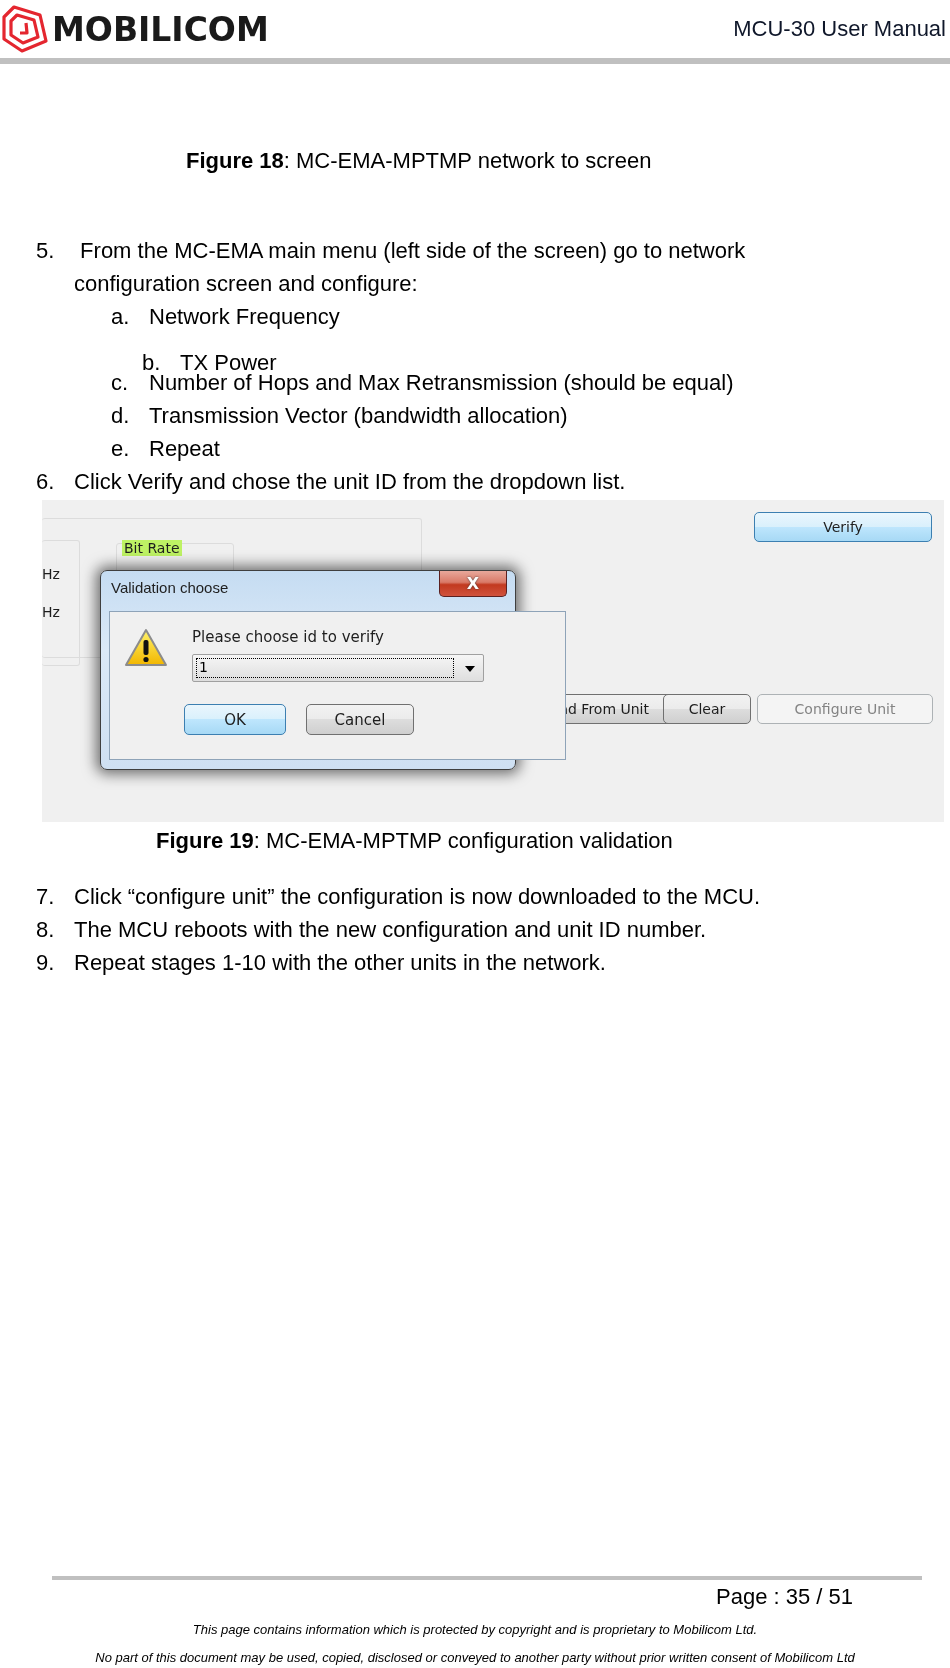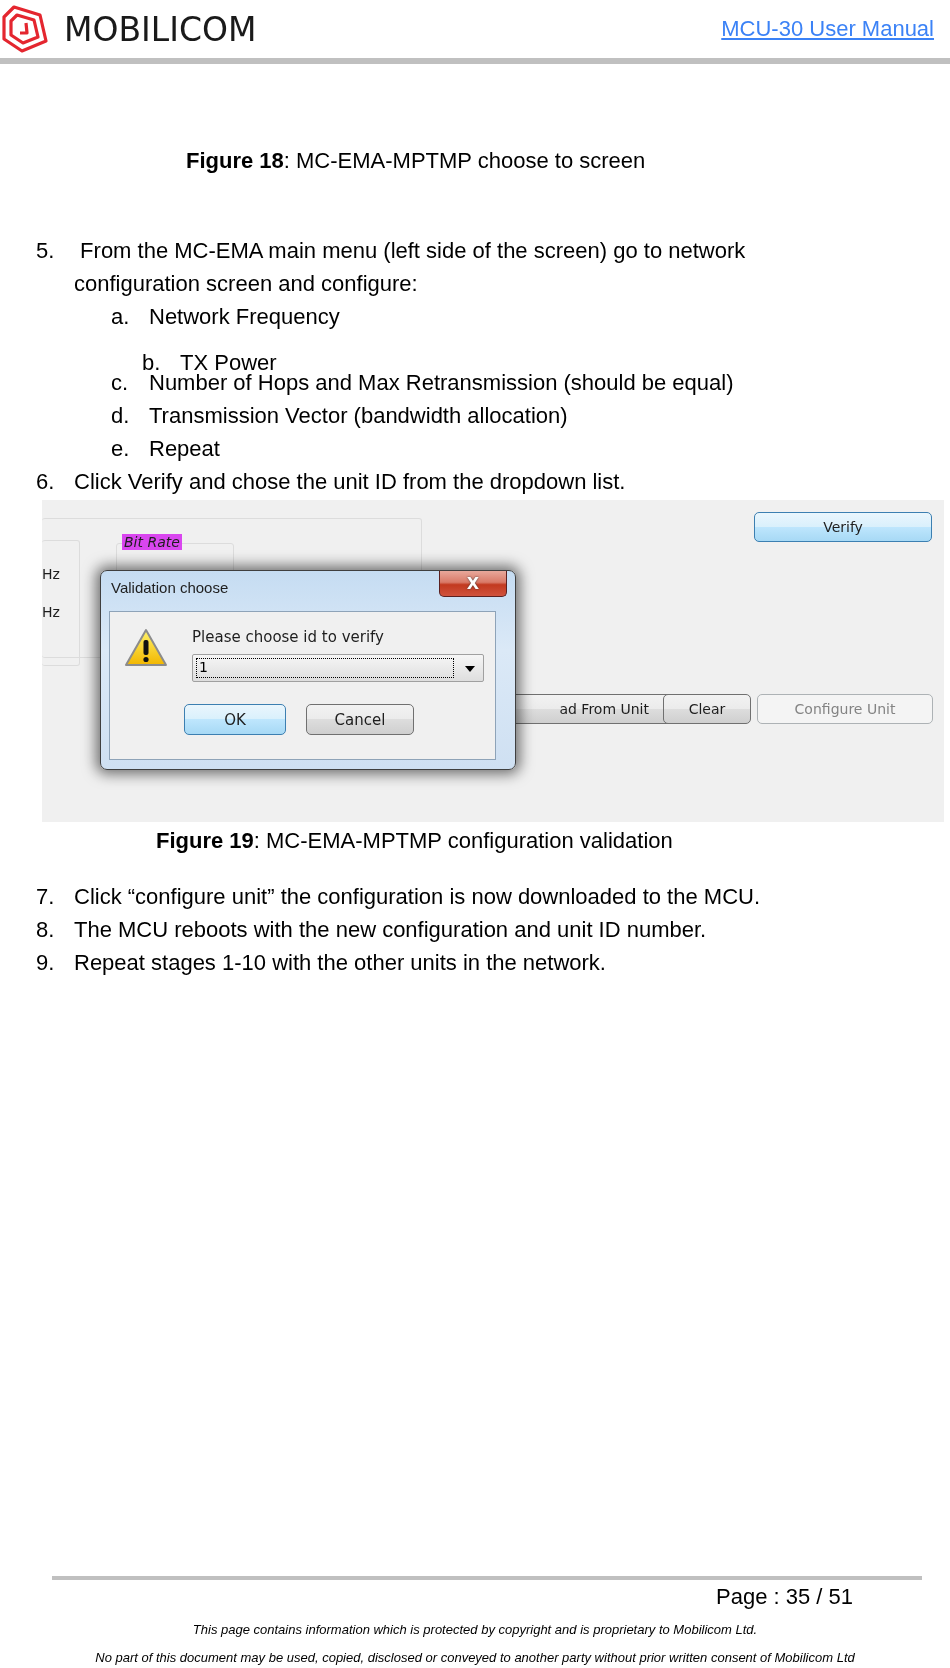--- a/index.html
+++ b/index.html
@@ -3,56 +3,56 @@
 <meta charset="utf-8">
 <style>
   * { box-sizing: border-box; margin: 0; padding: 0; }
   html, body { width: 950px; height: 1668px; background: #ffffff; overflow: hidden; }
   body { position: relative; font-family: "Liberation Sans", sans-serif; color: #000; }
 
   
   .header { position: absolute; left: 0; top: 0; width: 950px; height: 64px; }
   .logo { position: absolute; left: 0; top: 2px; width: 285px; height: 54px; display: flex; align-items: center; }
   .logo-mark { width: 50px; height: 52px; position: relative; }
-  .logo-text { font-family: "DejaVu Sans", sans-serif; font-weight: normal; font-size: 33px; letter-spacing: 0px; color: #1a1a1a; margin-left: 14px; transform: scaleX(1.0); }
-  .header-title { position: absolute; right: 16px; top: 16px; font-size: 22px; color: #3b82f6; text-decoration: underline; }
+  .logo-text { font-family: "DejaVu Sans", sans-serif; font-weight: bold; font-size: 33px; letter-spacing: 0px; color: #1a1a1a; margin-left: 2px; transform: scaleX(1.0); }
+  .header-title { position: absolute; right: 4px; top: 16px; font-size: 22px; color: #0f172a; }
   .header-rule { position: absolute; left: 0; top: 58px; width: 950px; height: 6px; background: #c0c0c0; }
 
   
   .caption { position: absolute; font-size: 22px; white-space: nowrap; }
   .caption b { font-weight: bold; }
   .para { position: absolute; font-size: 22px; white-space: nowrap; line-height: 33px; }
   .num { display: inline-block; }
 
   
   .figure { position: absolute; left: 42px; top: 500px; width: 902px; height: 322px; background: #f0f0f0; overflow: hidden; }
   .group-outer { position: absolute; left: 0px; top: 18px; width: 380px; height: 140px; border: 1px solid #dcdcdc; border-left: none; border-radius: 3px; }
   .group-left { position: absolute; left: 0px; top: 40px; width: 38px; height: 126px; border: 1px solid #dcdcdc; border-left: none; border-radius: 3px; }
   .hz { position: absolute; left: 0px; font-family: "DejaVu Sans", sans-serif; font-size: 14px; color: #1e1e1e; }
   .bitrate-box { position: absolute; left: 74px; top: 43px; width: 118px; height: 60px; border: 1px solid #dcdcdc; border-radius: 3px; }
-  .bitrate-label { position: absolute; left: 80px; top: 34px; background: #d946ef; padding: 0 2px; font-family: "DejaVu Sans", sans-serif; font-size: 14px; color: #1e1e1e; font-style: italic; }
+  .bitrate-label { position: absolute; left: 80px; top: 40px; background: #bef264; padding: 0 2px; font-family: "DejaVu Sans", sans-serif; font-size: 14px; color: #1e1e1e; }
 
   .winbtn { position: absolute; height: 30px; border: 1px solid #707070; border-radius: 5px;
             background: linear-gradient(#f2f2f2 0%, #ebebeb 49%, #dddddd 50%, #cfcfcf 100%);
             font-family: "DejaVu Sans", sans-serif; font-size: 14px; color: #1e1e1e;
             display: flex; align-items: center; justify-content: center; }
   .winbtn.blue { border-color: #3c7fb1; background: linear-gradient(#eaf6fd 0%, #d9f0fc 49%, #bee6fd 50%, #a7d9f5 100%); }
   .winbtn.disabled { border-color: #adb2b5; background: #f4f4f4; color: #838383; }
 
   
   .dialog { position: absolute; left: 58px; top: 70px; width: 416px; height: 200px;
             border-radius: 7px; border: 1px solid #3f3f3f;
             background: linear-gradient(180deg, #c5dcf2 0%, #dbe9f7 40%, #cfe0f2 100%);
             box-shadow: 0 0 14px 4px rgba(0,0,0,0.55); }
   .dialog-title { position: absolute; left: 10px; top: 8px; font-family: Liberation Sans, sans-serif; font-size: 15px; color: #1e1e1e; }
   .dialog-close { position: absolute; right: 8px; top: 0px; width: 68px; height: 26px; border: 1px solid #5b2020; border-top: none;
                   border-radius: 0 0 5px 5px; background: linear-gradient(#e8a89b 0%, #d97a68 45%, #c2391f 55%, #d0533d 100%);
                   display: flex; align-items: center; justify-content: center; }
   .dialog-close span { color: #fff; font-family: "DejaVu Sans", sans-serif; font-weight: bold; font-size: 16px; text-shadow: 0 0 2px #333; }
-  .dialog-body { position: absolute; left: 8px; top: 40px; width: 387px; height: 149px; background: #f0f0f0; border: 1px solid #8ea3b8; }
+  .dialog-body { position: absolute; left: 8px; top: 40px; width: 457px; height: 149px; background: #f0f0f0; border: 1px solid #8ea3b8; }
   .warn-icon { position: absolute; left: 14px; top: 16px; width: 44px; height: 40px; }
   .dialog-msg { position: absolute; left: 82px; top: 16px; font-family: "DejaVu Sans", sans-serif; font-size: 15px; color: #1e1e1e; }
   .combo { position: absolute; left: 82px; top: 42px; width: 292px; height: 28px; border: 1px solid #a0a0a0; border-radius: 2px;
            background: linear-gradient(#f6f6f6, #dedede); }
   .combo-focus { position: absolute; left: 3px; top: 3px; width: 258px; height: 20px; border: 1px dotted #000; }
   .combo-value { position: absolute; left: 6px; top: 4px; font-family: "DejaVu Sans", sans-serif; font-size: 14px; color: #000; }
   .combo-arrow { position: absolute; right: 8px; top: 11px; width: 0; height: 0; border-left: 5px solid transparent; border-right: 5px solid transparent; border-top: 6px solid #000; }
 
   
   .footer-rule { position: absolute; left: 52px; top: 1576px; width: 870px; height: 4px; background: #c0c0c0; }
@@ -71,21 +71,21 @@
         <path d="M26 20 L27 30 L20 30"></path>
       </g>
     </svg>
     <span class="logo-text">MOBILICOM</span>
   </div>
   <div class="header-title">MCU-30 User Manual</div>
   <div class="header-rule"></div>
 </div>
 
 <div class="caption" style="left:186px; top:148px;">
-  <b>Figure 18</b><span>: MC-EMA-MPTMP choose to screen</span>
+  <b>Figure 18</b><span>: MC-EMA-MPTMP network to screen</span>
 </div>
 
 <div class="para" style="left:36px; top:234px;">
   <span class="num" style="width:38px;">5.</span><span style="white-space:pre;"> From the MC-EMA main menu (left side of the screen) go to network</span>
 </div>
 <div class="para" style="left:74px; top:267px;">configuration screen and configure:</div>
 
 <div class="para" style="left:111px; top:300px;">
   <span class="num" style="width:38px;">a.</span><span>Network Frequency</span>
 </div>

